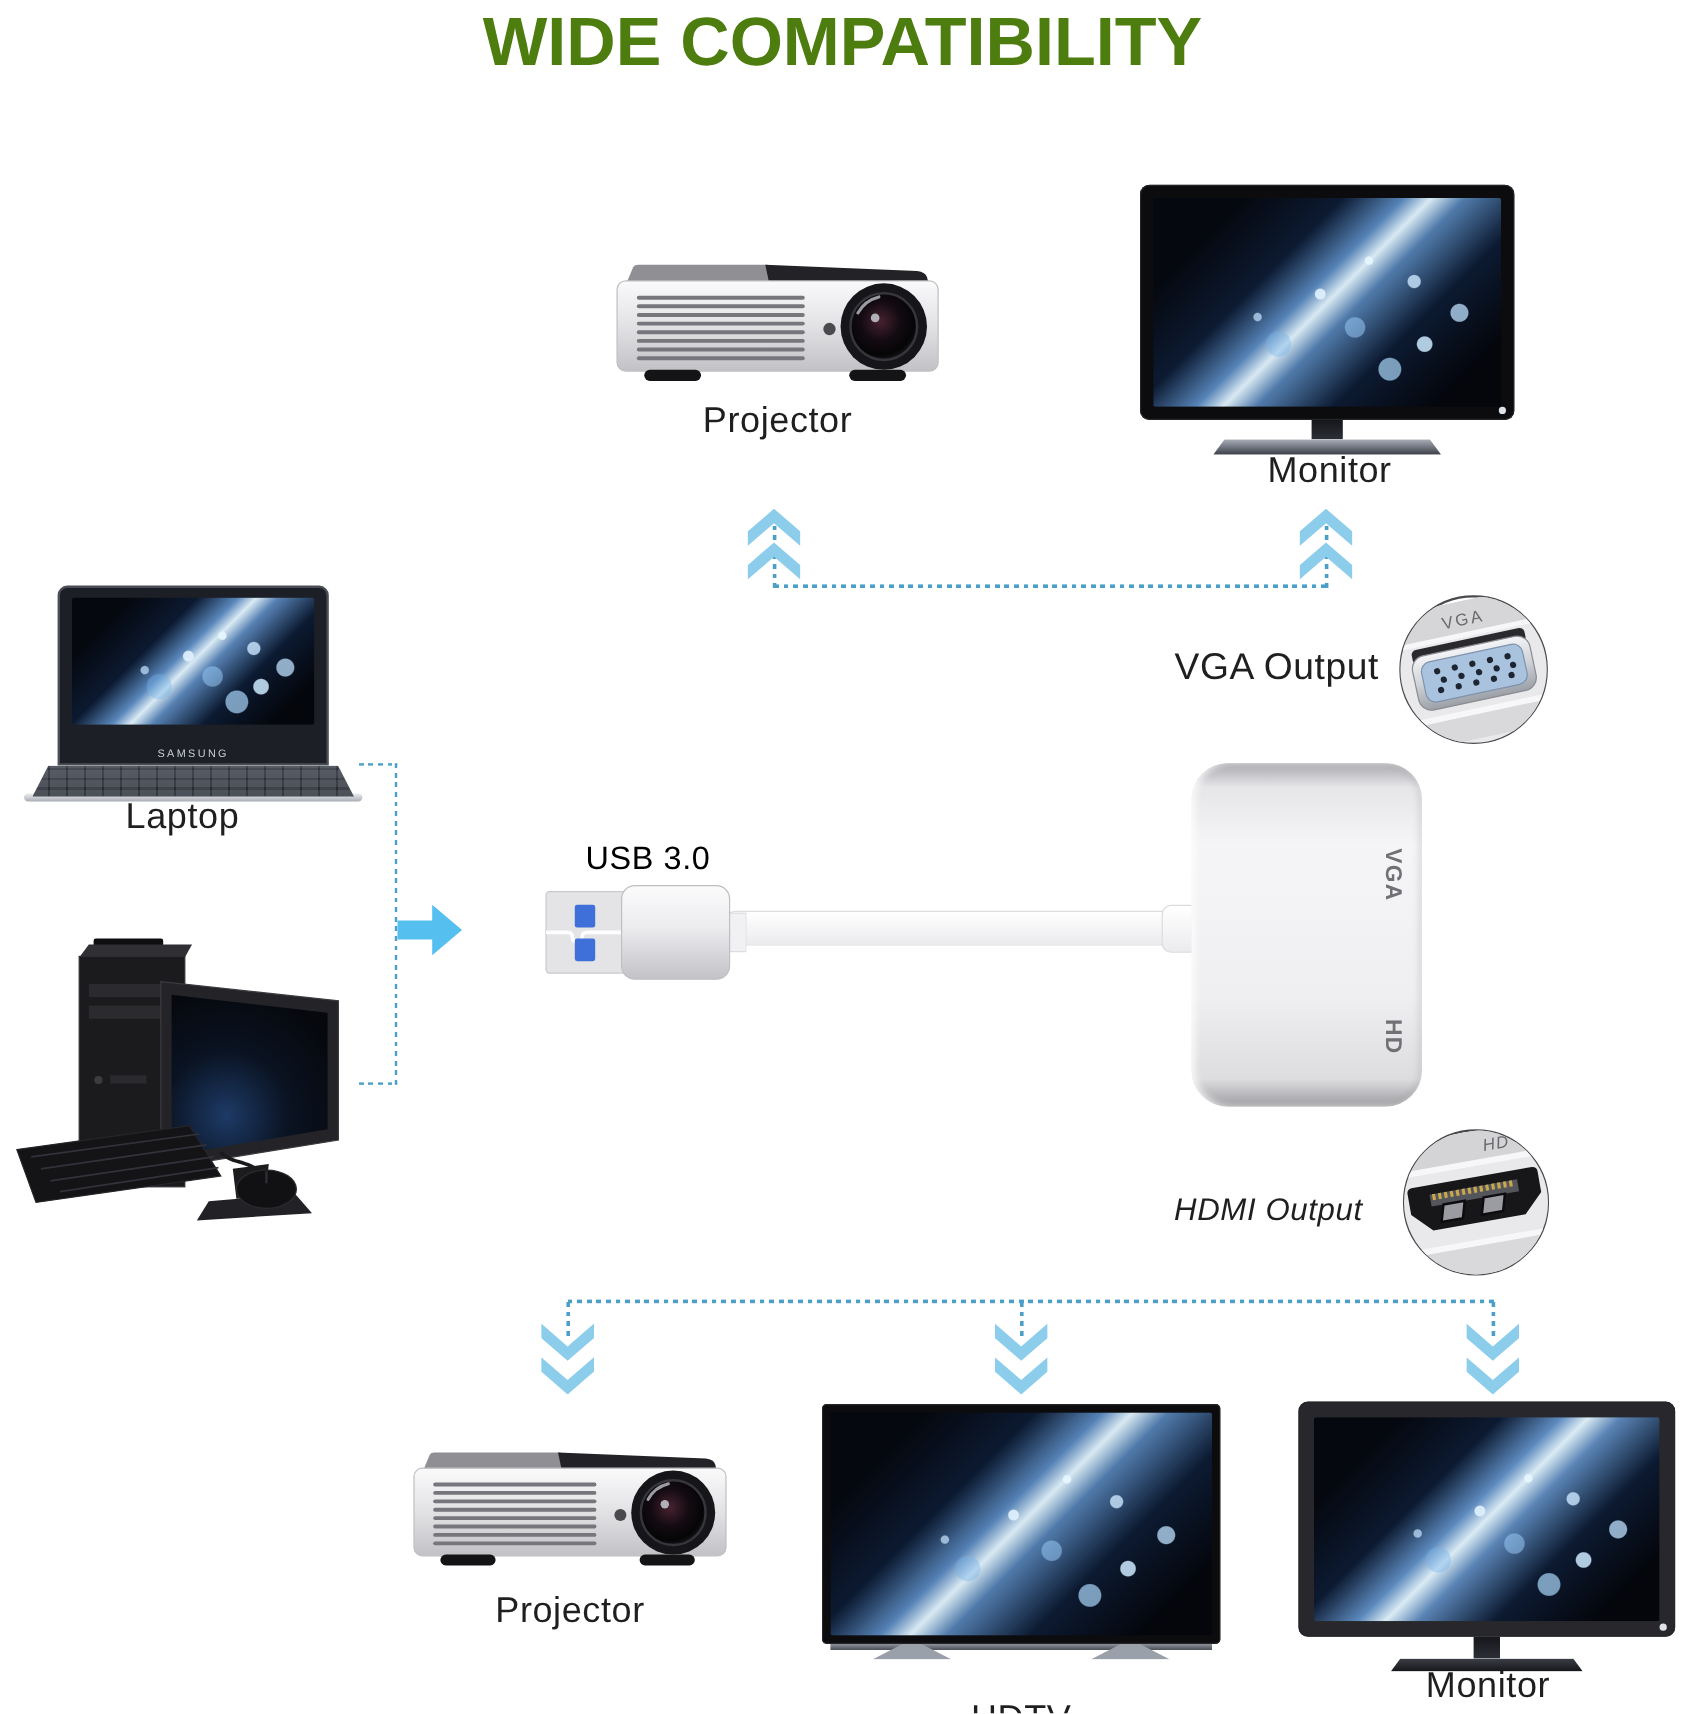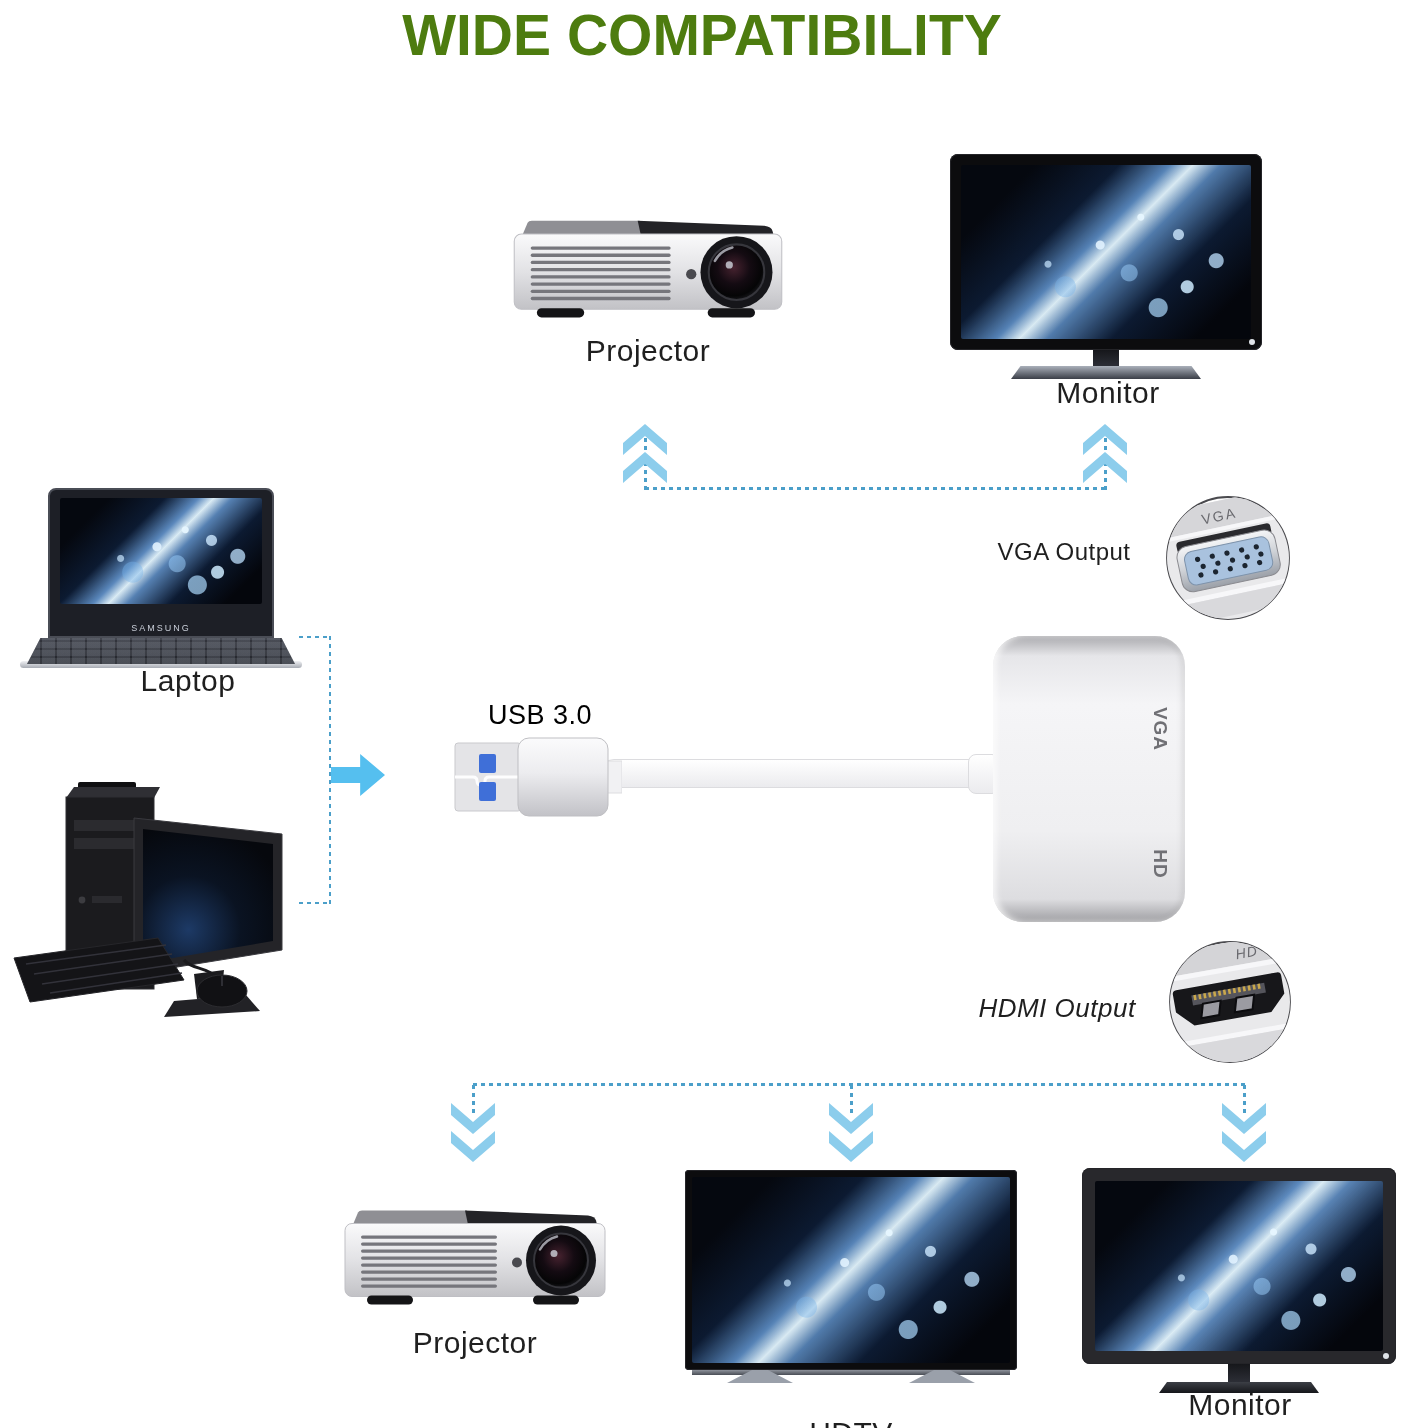--- a/index.html
+++ b/index.html
@@ -149,21 +149,21 @@
     </svg>
   </div>
   <div class="dot-v" style="left:1104px;top:438px;height:52px;"></div>
   <div class="chev" style="left:1083px;top:424px;">
     <svg width="44" height="62" viewBox="0 0 44 62">
       <polygon points="22,0 44,19 44,31 22,12 0,31 0,19"></polygon>
       <polygon points="22,28 44,47 44,59 22,40 0,59 0,47"></polygon>
     </svg>
   </div>
 
-  <div class="lbl" style="left:1064px;top:538px;font-size:24px;text-align:center;">VGA Output</div>
+  <div class="lbl" style="left:1064px;top:538px;font-size:31px;text-align:center;">VGA Output</div>
   <div class="circle-port" style="left:1164px;top:494px;">
     <svg width="128" height="128" viewBox="0 0 128 128">
       <defs>
         <clipPath id="vgaclip">
             <circle cx="64" cy="64" r="61"></circle>
           </clipPath>
         <linearGradient id="vgametal" x1="0" y1="0" x2="0" y2="1">
           <stop offset="0" stop-color="#f4f5f7"></stop>
             <stop offset=".5" stop-color="#cfd2d7"></stop>
             <stop offset="1" stop-color="#9ba0a8"></stop>
@@ -204,21 +204,21 @@
   </div>
 
   <div style="position:absolute;left:20px;top:488px;width:282px;">
     <div class="laptop-screen">
       <div class="bokeh"></div>
       <div class="laptop-brand">SAMSUNG</div>
     </div>
     <div class="laptop-base"></div>
     <div class="laptop-lip"></div>
   </div>
-  <div class="lbl" style="left:152px;top:664px;margin-left:36px;">Laptop</div>
+  <div class="lbl" style="left:152px;top:664px;">Laptop</div>
 
   <div style="position:absolute;left:8px;top:778px;">
     <svg width="300" height="245" viewBox="0 0 300 245">
       <defs>
         <radialGradient id="dtglow" cx=".35" cy=".75" r=".8">
           <stop offset="0" stop-color="#1d3a66"></stop>
             <stop offset=".5" stop-color="#0a1322"></stop>
             <stop offset="1" stop-color="#06080d"></stop>
         </radialGradient>
       </defs>

